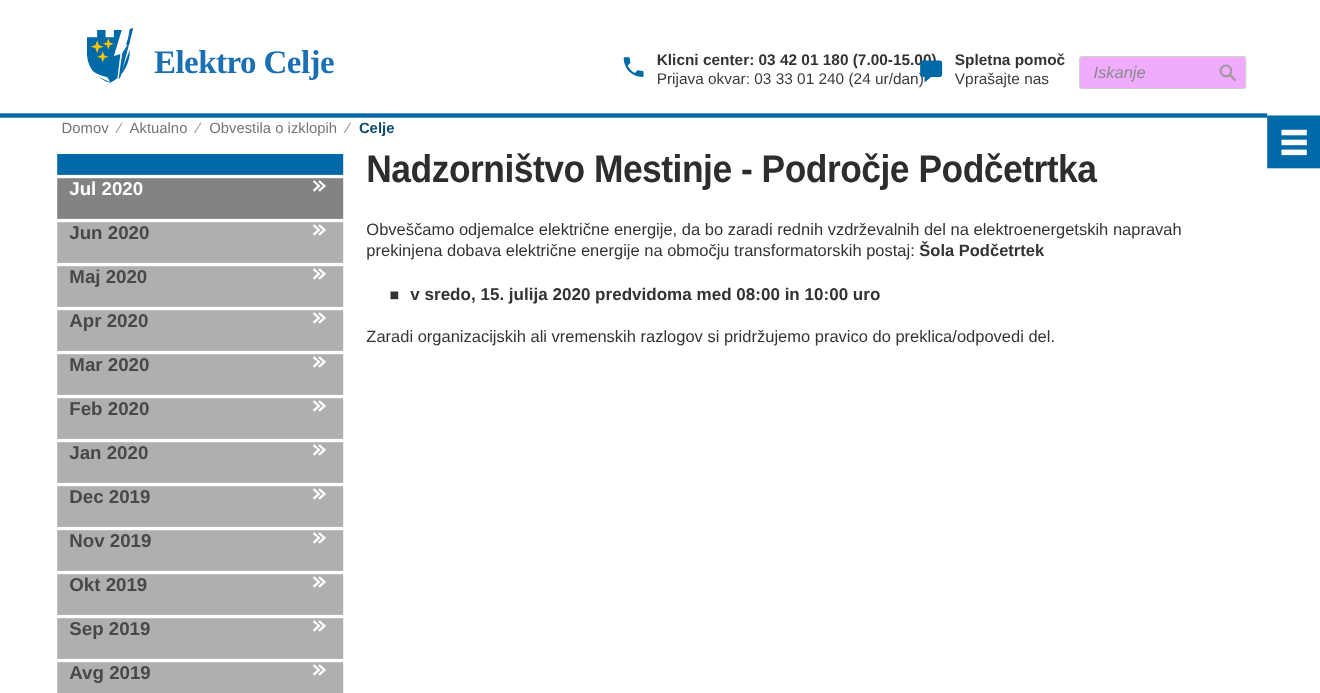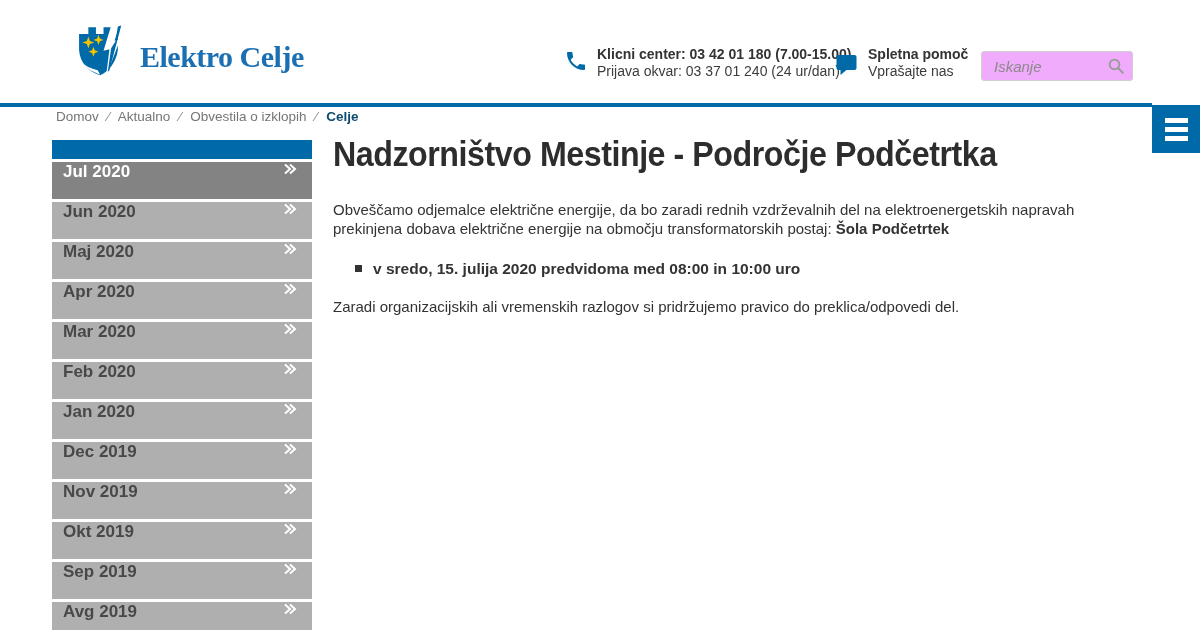--- a/index.html
+++ b/index.html
@@ -94,21 +94,21 @@
     </svg>
     <span class="logo-text">Elektro Celje</span>
   </div>
 
   <div class="contact">
     <svg class="cicon" viewBox="0 0 24 24">
       <path fill="#0069a8" d="M6.62 10.79c1.44 2.83 3.76 5.14 6.59 6.59l2.2-2.2c.27-.27.67-.36 1.02-.24 1.12.37 2.33.57 3.57.57.55 0 1 .45 1 1V20c0 .55-.45 1-1 1-9.39 0-17-7.61-17-17 0-.55.45-1 1-1h3.5c.55 0 1 .45 1 1 0 1.25.2 2.45.57 3.57.11.35.03.74-.25 1.02l-2.2 2.2z"></path>
     </svg>
     <div class="ctext">
       <div class="c-bold">Klicni center: 03 42 01 180 (7.00-15.00)</div>
-      <div class="c-sub">Prijava okvar: 03 37 01 240 (24 ur/dan)</div>
+      <div class="c-sub">Prijava okvar: 03 33 01 240 (24 ur/dan)</div>
     </div>
   </div>
 
   <div class="webhelp">
     <svg class="cicon" viewBox="0 0 24 24">
       <path fill="#0069a8" d="M20 2H4c-1.1 0-2 .9-2 2v11c0 1.1.9 2 2 2h2v5l6-5h8c1.1 0 2-.9 2-2V4c0-1.1-.9-2-2-2z"></path>
     </svg>
     <div class="ctext">
       <div class="c-bold">Spletna pomoč</div>
       <div class="c-sub">Vprašajte nas</div>

